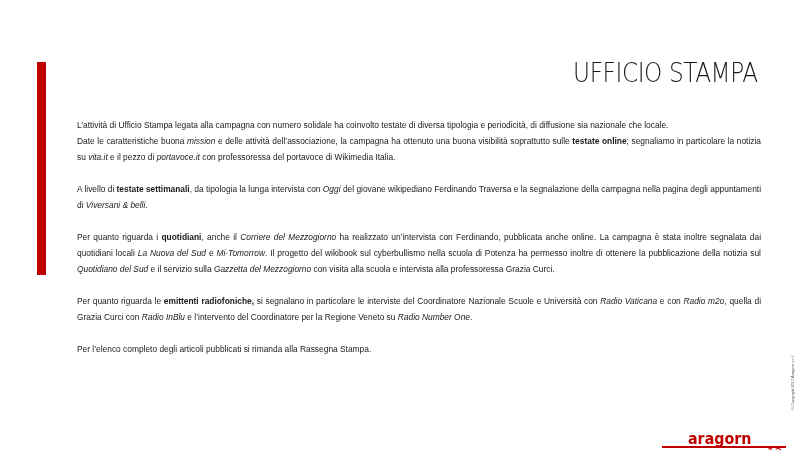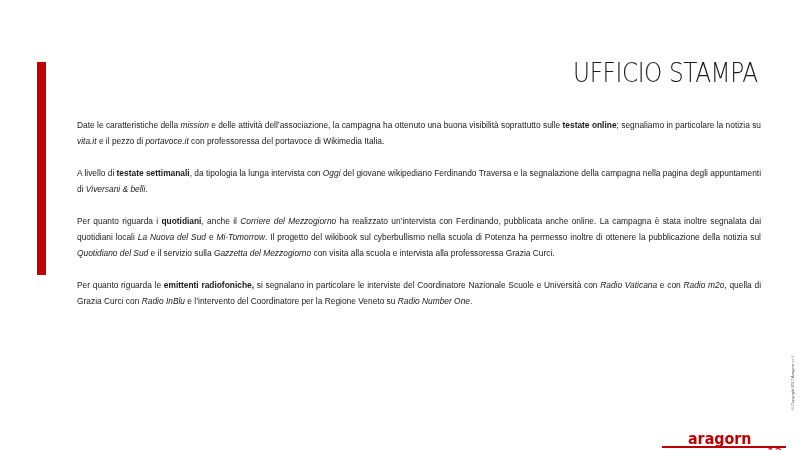--- a/index.html
+++ b/index.html
@@ -52,22 +52,24 @@
     }
   </style>
 </head>
 <body>
 
 <div class="red-bar"></div>
 
 <div class="title">UFFICIO STAMPA</div>
 
 <div class="content" id="content">
-    <p><span>Date le caratteristiche della </span><i>mission</i><span> e delle attività dell’associazione, la campagna ha ottenuto una buona visibilità soprattutto sulle </span><b>testate online</b><span>; segnaliamo in particolare la notizia su </span><i>vita.it</i><span> e il pezzo di </span><i>portavoce.it</i><span> con professoressa del portavoce di Wikimedia Italia.</span></p>
+    <p class="tight"><span>L’attività di Ufficio Stampa legata alla campagna con numero solidale ha coinvolto testate di diversa tipologia e periodicità, di diffusione sia nazionale che locale.</span></p>
+    <p><span>Date le caratteristiche buona </span><i>mission</i><span> e delle attività dell’associazione, la campagna ha ottenuto una buona visibilità soprattutto sulle </span><b>testate online</b><span>; segnaliamo in particolare la notizia su </span><i>vita.it</i><span> e il pezzo di </span><i>portavoce.it</i><span> con professoressa del portavoce di Wikimedia Italia.</span></p>
     <p><span>A livello di </span><b>testate settimanali</b><span>, da tipologia la lunga intervista con </span><i>Oggi</i><span> del giovane wikipediano Ferdinando Traversa e la segnalazione della campagna nella pagina degli appuntamenti di </span><i>Viversani &amp; belli</i><span>.</span></p>
     <p><span>Per quanto riguarda i </span><b>quotidiani</b><span>, anche il </span><i>Corriere del Mezzogiorno</i><span> ha realizzato un’intervista con Ferdinando, pubblicata anche online. La campagna è stata inoltre segnalata dai quotidiani locali </span><i>La Nuova del Sud</i><span> e </span><i>Mi-Tomorrow</i><span>. Il progetto del wikibook sul cyberbullismo nella scuola di Potenza ha permesso inoltre di ottenere la pubblicazione della notizia sul </span><i>Quotidiano del Sud</i><span> e il servizio sulla </span><i>Gazzetta del Mezzogiorno</i><span> con visita alla scuola e intervista alla professoressa Grazia Curci.</span></p>
     <p><span>Per quanto riguarda le </span><b>emittenti radiofoniche,</b><span> si segnalano in particolare le interviste del Coordinatore Nazionale Scuole e Università con </span><i>Radio Vaticana</i><span> e con </span><i>Radio m2o</i><span>, quella di Grazia Curci con </span><i>Radio InBlu</i><span> e l’intervento del Coordinatore per la Regione Veneto su </span><i>Radio Number One</i><span>.</span></p>
+    <p><span>Per l’elenco completo degli articoli pubblicati si rimanda alla Rassegna Stampa.</span></p>
   </div>
 
 <div class="footer-line"></div>
 <div class="logo">aragorn</div>
 <div class="page-num">12</div>
 <div class="copyright">© Copyright 2017 Aragorn s.r.l.</div>
 
 </body></html>

